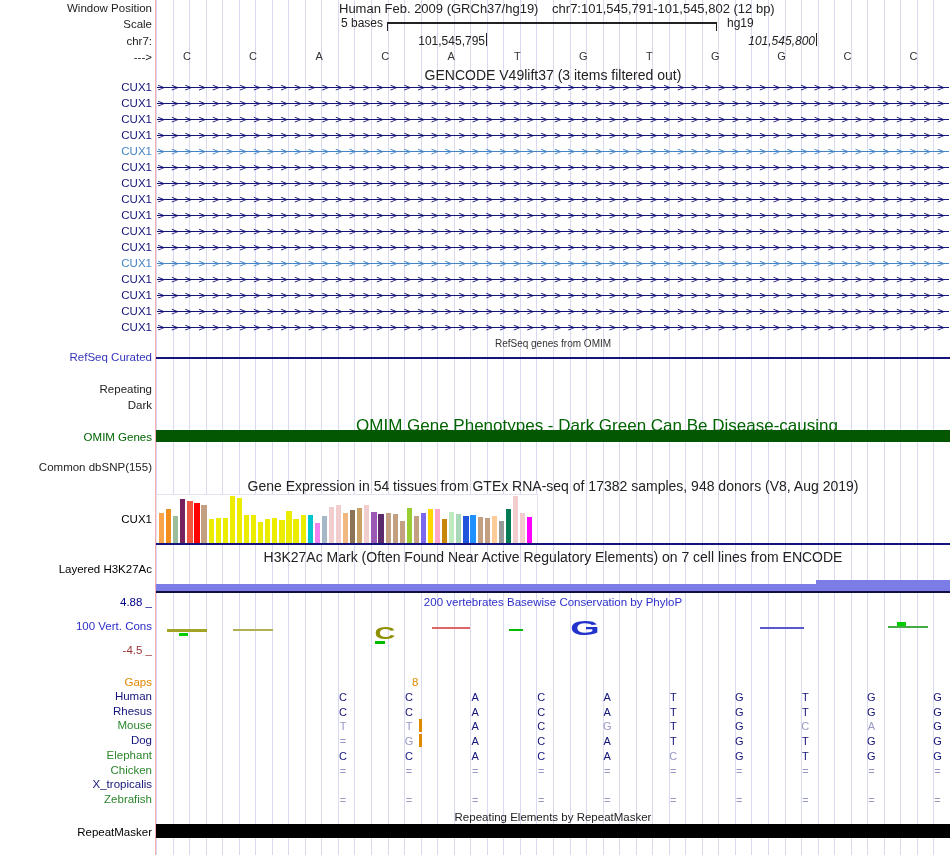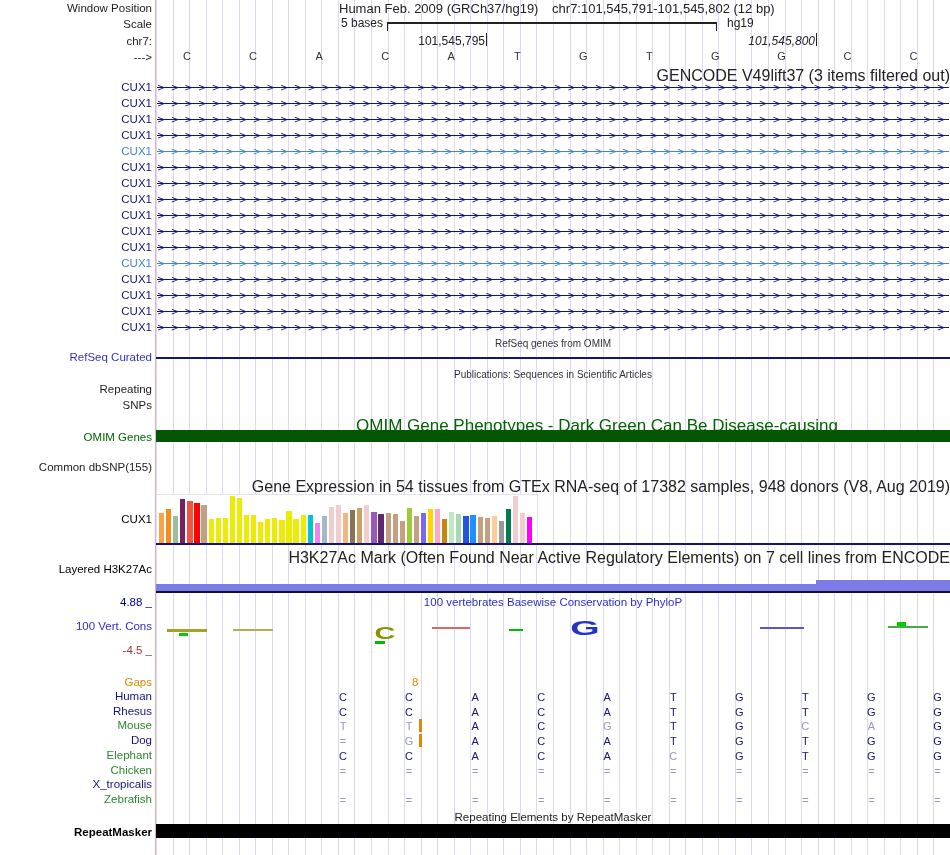--- a/index.html
+++ b/index.html
@@ -5,21 +5,21 @@
   html,body{margin:0;padding:0;background:#fff;}
   .browser{position:relative;width:950px;height:855px;background:#fff;overflow:hidden;
            font-family:"Liberation Sans",sans-serif;color:#222;}
   .grid{position:absolute;left:156px;top:0;width:794px;height:855px;
         background-image:repeating-linear-gradient(to right,#D9D9EF 0,#D9D9EF 1px,transparent 1px,transparent 16.54px);}
   .pink-line{position:absolute;left:155px;top:0;width:1px;height:855px;background:#F7ADAD;}
   .rl{position:absolute;left:0;width:152px;text-align:right;font-size:11.5px;white-space:nowrap;}
   .ct{position:absolute;left:156px;width:794px;text-align:center;white-space:nowrap;}
   .abs{position:absolute;white-space:nowrap;}
   .t10{font-size:10px;color:#333;}
-  .t12{font-size:16px;color:#222;text-align:right;}
+  .t12{font-size:14px;color:#222;}
   .blue-title{font-size:11.5px;color:#2E2EC8;}
   .cux-row{position:absolute;left:157px;width:792px;height:16px;overflow:hidden;
            font-size:10px;letter-spacing:5.3px;line-height:15px;font-family:"DejaVu Sans",sans-serif;}
   .hline{position:absolute;left:156px;width:794px;}
   .gtex-box{position:absolute;left:156px;top:494px;width:382px;height:49px;background:#fff;
             border:1px solid #E3E3EF;border-bottom:none;display:flex;align-items:flex-end;padding-left:2px;box-sizing:border-box;}
   .gtex-bar{width:5.2px;margin-right:1.9px;flex:none;}
   .base-span{position:absolute;transform:translateX(-50%);font-size:11px;}
   .mz-row{position:absolute;left:156px;width:794px;height:14px;line-height:14px;font-size:11px;}
   .mark{position:absolute;}
@@ -100,23 +100,22 @@
       <div class="rl" style="top: 305px; color: rgb(20, 20, 122);">CUX1</div>
       <div class="cux-row" style="top: 304px; color: rgb(20, 20, 122); background-image: linear-gradient(transparent 7px, rgb(20, 20, 122) 7px, rgb(20, 20, 122) 8.5px, transparent 8.5px);">&gt;&gt;&gt;&gt;&gt;&gt;&gt;&gt;&gt;&gt;&gt;&gt;&gt;&gt;&gt;&gt;&gt;&gt;&gt;&gt;&gt;&gt;&gt;&gt;&gt;&gt;&gt;&gt;&gt;&gt;&gt;&gt;&gt;&gt;&gt;&gt;&gt;&gt;&gt;&gt;&gt;&gt;&gt;&gt;&gt;&gt;&gt;&gt;&gt;&gt;&gt;&gt;&gt;&gt;&gt;&gt;&gt;&gt;&gt;&gt;&gt;&gt;&gt;&gt;&gt;&gt;&gt;&gt;&gt;&gt;&gt;&gt;</div>
       <div class="rl" style="top: 321px; color: rgb(20, 20, 122);">CUX1</div>
       <div class="cux-row" style="top: 320px; color: rgb(20, 20, 122); background-image: linear-gradient(transparent 7px, rgb(20, 20, 122) 7px, rgb(20, 20, 122) 8.5px, transparent 8.5px);">&gt;&gt;&gt;&gt;&gt;&gt;&gt;&gt;&gt;&gt;&gt;&gt;&gt;&gt;&gt;&gt;&gt;&gt;&gt;&gt;&gt;&gt;&gt;&gt;&gt;&gt;&gt;&gt;&gt;&gt;&gt;&gt;&gt;&gt;&gt;&gt;&gt;&gt;&gt;&gt;&gt;&gt;&gt;&gt;&gt;&gt;&gt;&gt;&gt;&gt;&gt;&gt;&gt;&gt;&gt;&gt;&gt;&gt;&gt;&gt;&gt;&gt;&gt;&gt;&gt;&gt;&gt;&gt;&gt;&gt;&gt;&gt;</div>
     </div>
 
   <div class="ct t10" style="top:338px">RefSeq genes from OMIM</div>
   <div class="rl" style="top:351px;color:#3333BB;">RefSeq Curated</div>
   <div class="hline" style="top:357px;height:1.5px;background:#14147A;"></div>
 
-  <div class="ct t10" style="top:369px">Publications: Sequences in Scientific Articles</div>
   <div class="rl" style="top:383px">Repeating</div>
-  <div class="rl" style="top:399px">SNPs</div>
+  <div class="rl" style="top:399px">Dark</div>
 
   <div class="ct" style="top:416px;font-size:17px;color:#006400;margin-left:44px;">OMIM Gene Phenotypes - Dark Green Can Be Disease-causing</div>
   <div class="rl" style="top:431px;color:#006400;">OMIM Genes</div>
   <div class="hline" style="top:430px;height:12px;background:#035703;"></div>
 
   <div class="rl" style="top:461px">Common dbSNP(155)</div>
 
   <div class="ct t12" style="top:478px">Gene Expression in 54 tissues from GTEx RNA-seq of 17382 samples, 948 donors (V8, Aug 2019)</div>
   <div class="rl" style="top:513px;color:#000;">CUX1</div>
   <div class="gtex-box" id="gtex-box">
@@ -175,21 +174,21 @@
       <div class="gtex-bar" style="height: 26px; background: rgb(255, 0, 255);"></div>
     </div>
   <div class="hline" style="top:543px;height:2px;background:#14147A;"></div>
 
   <div class="ct t12" style="top:549px">H3K27Ac Mark (Often Found Near Active Regulatory Elements) on 7 cell lines from ENCODE</div>
   <div class="rl" style="top:563px;color:#000;">Layered H3K27Ac</div>
   <div class="hline" style="top:584px;height:7px;background:#7C7CE6;"></div>
   <div class="abs" style="left:816px;top:580px;width:134px;height:11px;background:#7C7CE6;"></div>
   <div class="hline" style="top:591px;height:1.5px;background:#101040;"></div>
 
-  <div class="ct blue-title" style="top:596px">100 vertebrates Basewise Conservation by PhyloP</div>
+  <div class="ct blue-title" style="top:596px">200 vertebrates Basewise Conservation by PhyloP</div>
   <div class="rl" style="top:596px;color:#00008B;">4.88 _</div>
   <div class="rl" style="top:620px;color:#2E2EC8;">100 Vert. Cons</div>
   <div class="rl" style="top:644px;color:#993333;">-4.5 _</div>
   <div id="phylop-marks">
       <div class="mark" style="left: 167px; top: 629px; width: 40px; height: 3px; background: rgb(163, 163, 38);"></div>
       <div class="mark" style="left: 179px; top: 633px; width: 9px; height: 3px; background: rgb(0, 204, 0);"></div>
       <div class="mark" style="left: 233px; top: 629px; width: 40px; height: 2px; background: rgb(176, 176, 80);"></div>
       <div class="mark" style="left: 385px; top: 626px; font-size: 16px; font-weight: bold; color: rgb(143, 143, 0); transform: translateX(-50%) scaleX(1.8); line-height: 1;">C</div>
       <div class="mark" style="left: 375px; top: 641px; width: 10px; height: 3px; background: rgb(0, 187, 0);"></div>
       <div class="mark" style="left: 432px; top: 627px; width: 38px; height: 2px; background: rgb(221, 102, 102);"></div>
@@ -294,15 +293,15 @@
         <span class="base-span" style="left: 583.3px; top: 0px; position: absolute; color: rgb(152, 152, 196);">=</span>
         <span class="base-span" style="left: 649.35px; top: 0px; position: absolute; color: rgb(152, 152, 196);">=</span>
         <span class="base-span" style="left: 715.4px; top: 0px; position: absolute; color: rgb(152, 152, 196);">=</span>
         <span class="base-span" style="left: 781.45px; top: 0px; position: absolute; color: rgb(152, 152, 196);">=</span>
       </div>
       <div class="mark" style="left: 419px; top: 719px; width: 2.5px; height: 13px; background: rgb(224, 136, 0);"></div>
       <div class="mark" style="left: 419px; top: 734px; width: 2.5px; height: 13px; background: rgb(224, 136, 0);"></div>
     </div>
 
   <div class="ct" style="top:811px;font-size:11.5px;">Repeating Elements by RepeatMasker</div>
-  <div class="rl" style="top:826px;color:#000;font-weight:bold;">RepeatMasker</div>
+  <div class="rl" style="top:826px;color:#000;">RepeatMasker</div>
   <div class="hline" style="top:824px;height:14px;background:#000;"></div>
 </div>
 
 </body></html>

